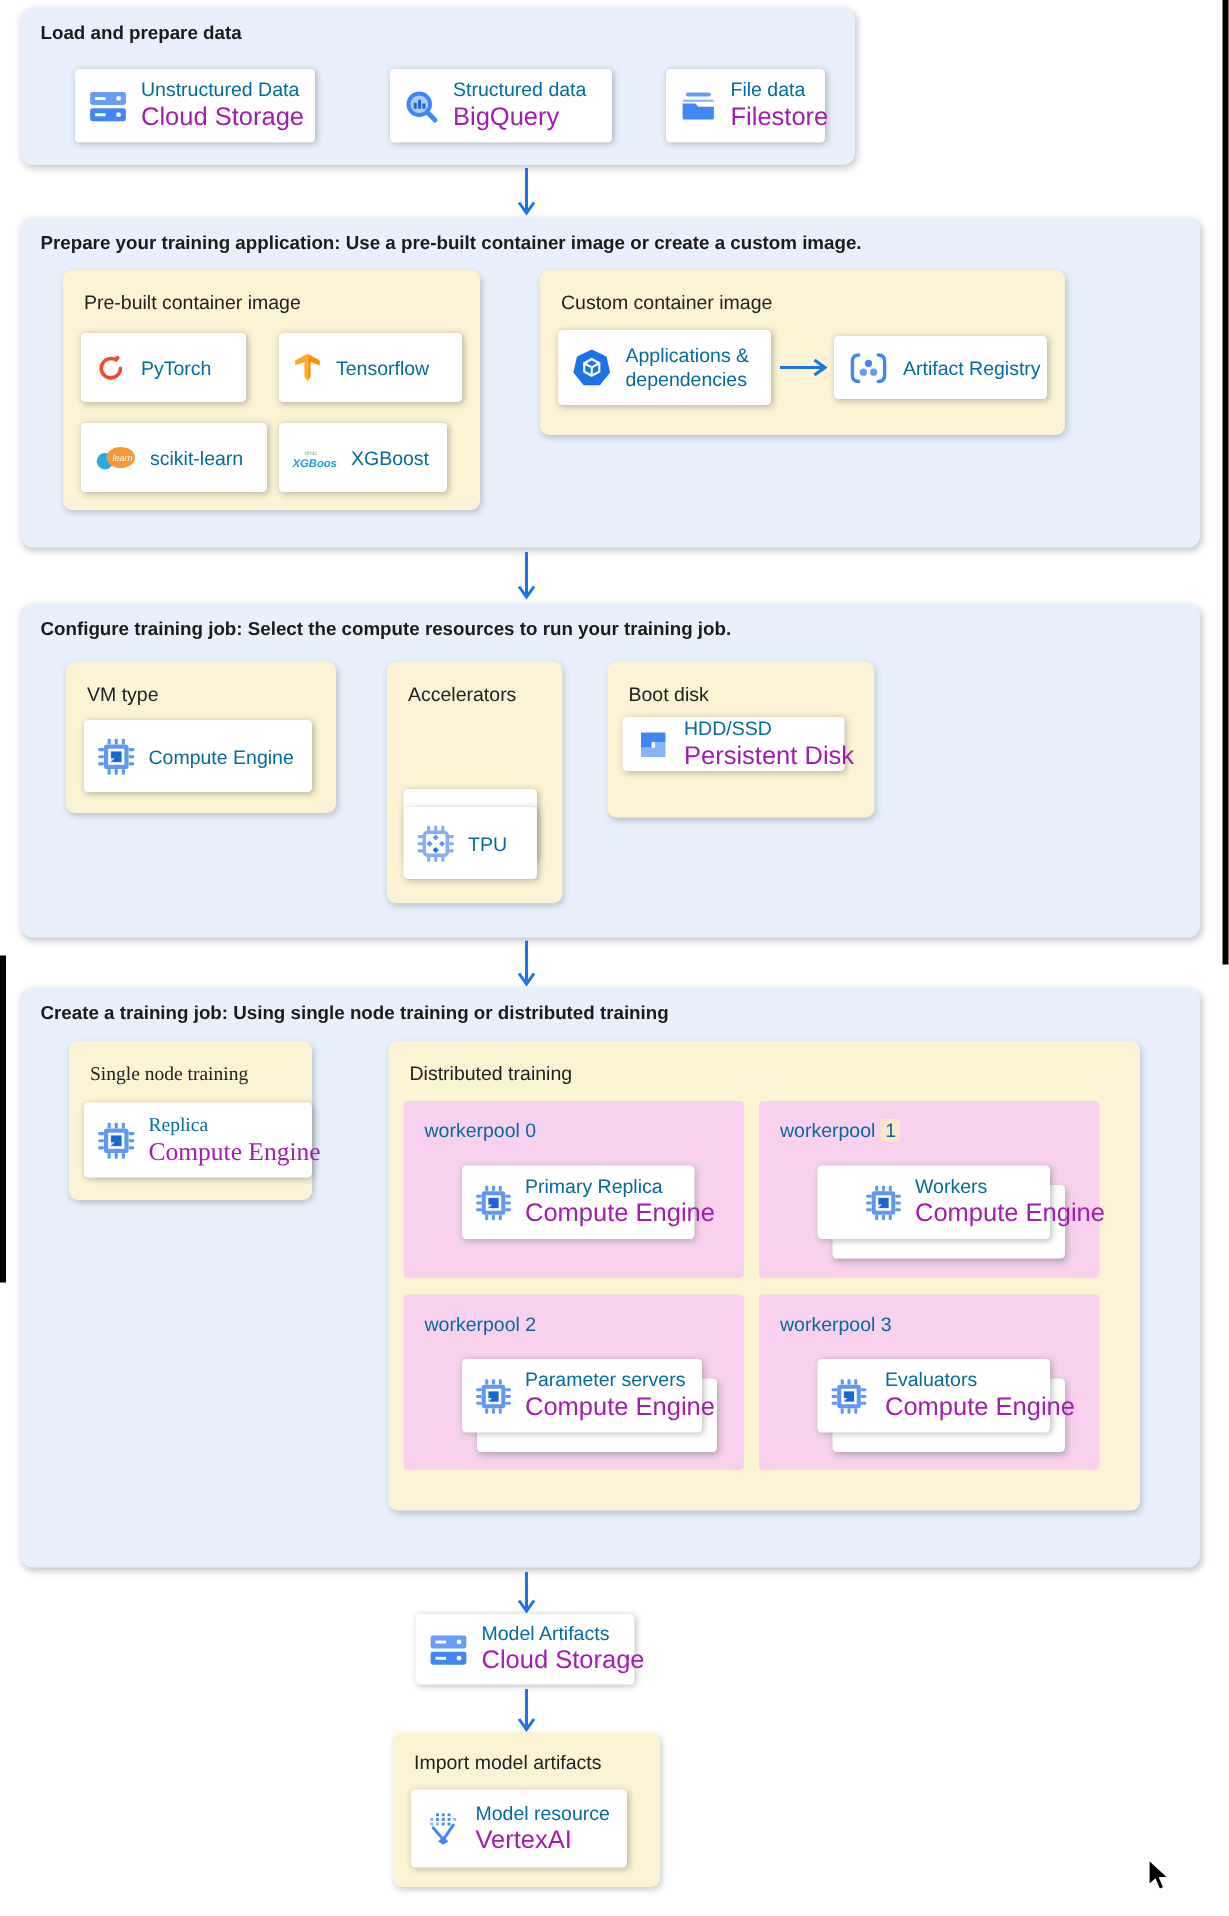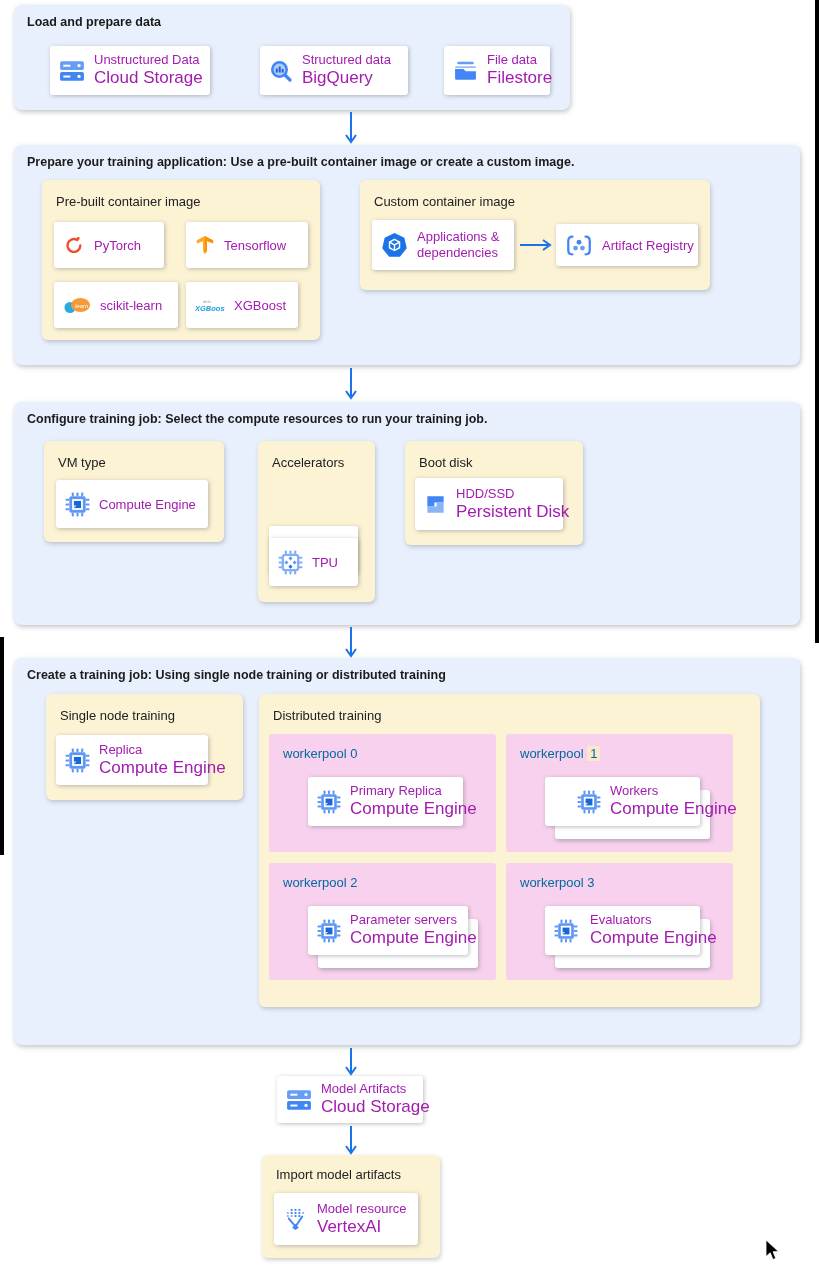--- a/index.html
+++ b/index.html
@@ -12,21 +12,21 @@
   .ybox{position:absolute;background:#fcf2d4;border-radius:6px;box-shadow:1px 2px 4px rgba(95,99,104,.32);}
   .ybox-title{position:absolute;left:14px;top:14px;font-size:13px;color:#202124;white-space:nowrap;}
   .pink{position:absolute;background:#f7d1ed;border-radius:3px;}
   .pool-label{position:absolute;left:14px;top:12px;font-size:13px;color:#0369a1;white-space:nowrap;}
   .num-hl{background:#fbe7cc;padding:0 3px;border-radius:1px;}
   .card{position:absolute;background:#fff;border-radius:3px;
         box-shadow:1px 1px 4px rgba(95,99,104,.42);
         display:flex;align-items:center;gap:9px;padding:0 9px;box-sizing:border-box;}
   .ghost{position:absolute;background:#fff;border-radius:3px;box-shadow:1px 2px 4px rgba(95,99,104,.42);}
   .txt{display:flex;flex-direction:column;line-height:1.22;}
-  .lbl{font-size:13px;color:#a21caf;white-space:nowrap;}
+  .lbl{font-size:13px;color:#0369a1;white-space:nowrap;}
   .lbl.wrap{white-space:normal;width:84px;line-height:1.25;}
   .sub{font-size:17px;color:#a21caf;white-space:nowrap;}
   .ic{flex:0 0 auto;display:flex;align-items:center;}
   .varrow{position:absolute;width:12px;}
   .edgebar{position:absolute;background:#000;}
 </style>
 </head>
 <body>
 
 <div class="sec" style="left:14px;top:5px;width:556px;height:105px;">
@@ -258,21 +258,21 @@
             <rect x="15.8" y="11.5" width="3" height="3" transform="rotate(45 17.3 13)" fill="#5e97f6"></rect>
             <rect x="11.5" y="15.8" width="3" height="3" transform="rotate(45 13 17.3)" fill="#1a73e8"></rect>
           </svg>
       </span>
       <span class="lbl">TPU</span>
     </div>
   </div>
 
   <div class="ybox" style="left:391px;top:39px;width:178px;height:104px;">
     <div class="ybox-title">Boot disk</div>
-    <div class="card" style="left:10px;top:37px;width:148px;height:52px;justify-content:space-between;">
+    <div class="card" style="left:10px;top:37px;width:148px;height:36px;justify-content:space-between;">
       <span class="ic">
         <svg width="23" height="23" viewBox="0 0 24 24">
             <path d="M3.5 3.5 L20.5 3.5 L20.5 10 L10.8 10 L10.8 14 L3.5 14 Z" fill="#4285f4"></path>
             <path d="M20.5 20.5 L3.5 20.5 L3.5 14 L13.2 14 L13.2 10 L20.5 10 Z" fill="#8ab4f8"></path>
           </svg>
       </span>
       <span class="txt">
           <span class="lbl">HDD/SSD</span>
           <span class="sub">Persistent Disk</span>
         </span>
@@ -283,21 +283,21 @@
 <div class="varrow" style="left:345px;top:627px;">
   <svg width="12" height="31" viewBox="0 0 12 31">
       <line x1="6" y1="0" x2="6" y2="27" stroke="#1a73e8" stroke-width="2"></line>
       <polyline points="1,22 6,29 11,22" fill="none" stroke="#1a73e8" stroke-width="2"></polyline>
     </svg>
 </div>
 
 <div class="sec" style="left:14px;top:658px;width:786px;height:387px;">
   <div class="sec-title">Create a training job: Using single node training or distributed training</div>
 
-  <div class="ybox" style="left:32px;top:36px;width:197px;height:106px;">
+  <div class="ybox" style="left:32px;top:36px;width:162px;height:106px;font-family:Liberation Serif, serif;">
     <div class="ybox-title">Single node training</div>
     <div class="card" style="left:10px;top:41px;width:152px;height:50px;">
       <span class="ic">
         <svg width="25" height="25" viewBox="0 0 26 26">
             <g fill="#5e97f6">
               <rect x="7" y="0.5" width="2.2" height="4" rx="0.8"></rect>
               <rect x="11.9" y="0.5" width="2.2" height="4" rx="0.8"></rect>
               <rect x="16.8" y="0.5" width="2.2" height="4" rx="0.8"></rect>
               <rect x="7" y="21.5" width="2.2" height="4" rx="0.8"></rect>
               <rect x="11.9" y="21.5" width="2.2" height="4" rx="0.8"></rect>

